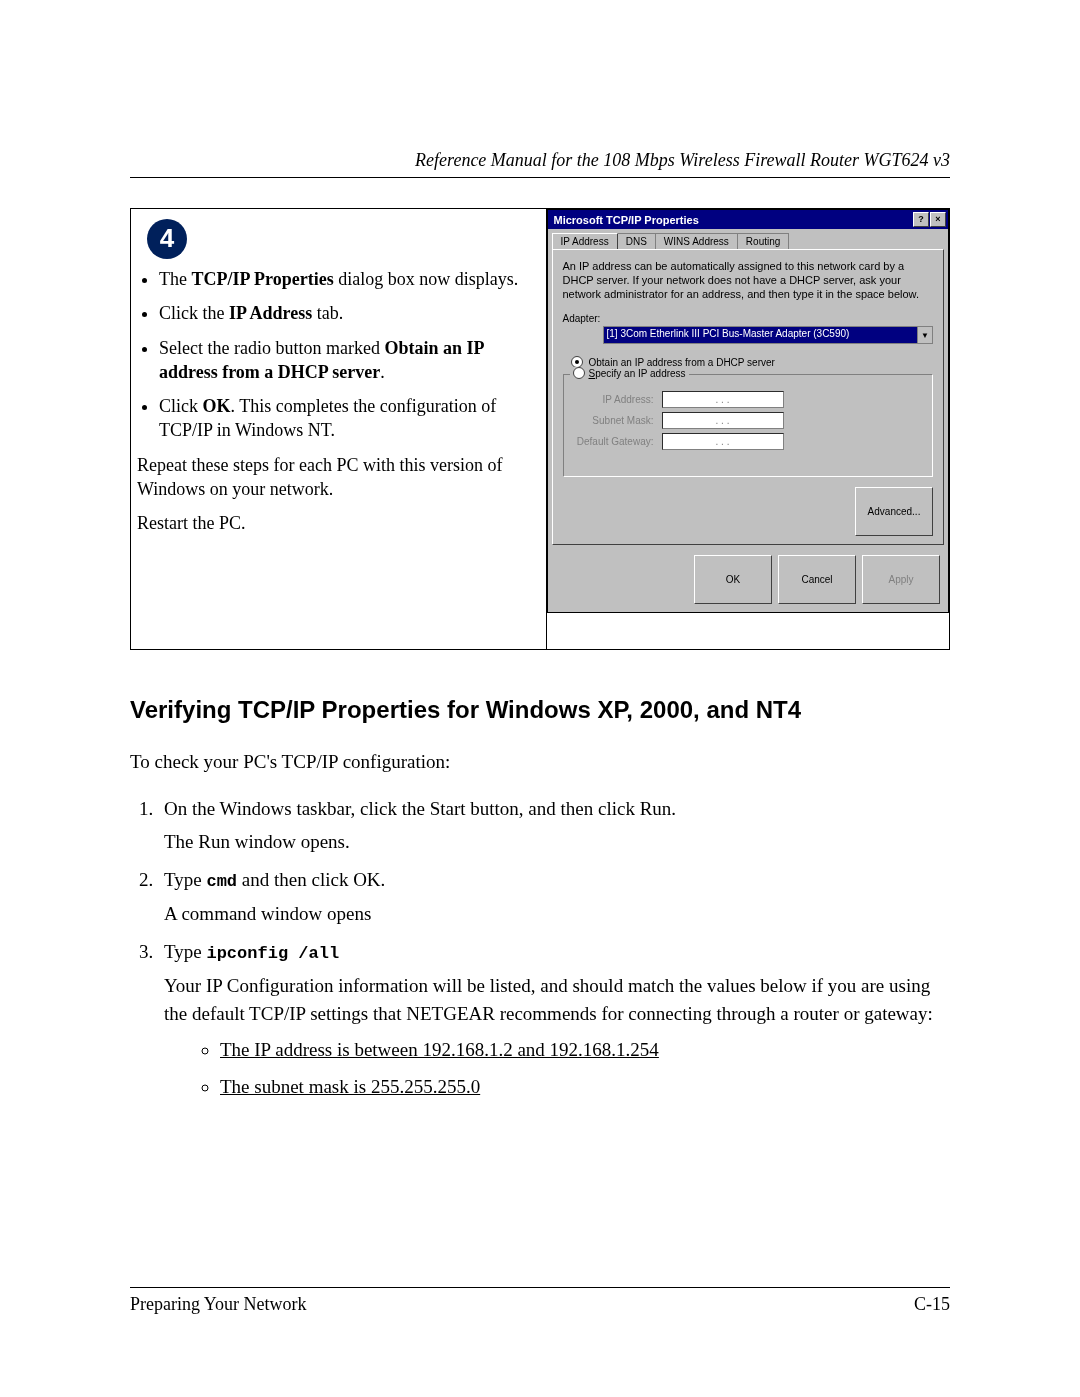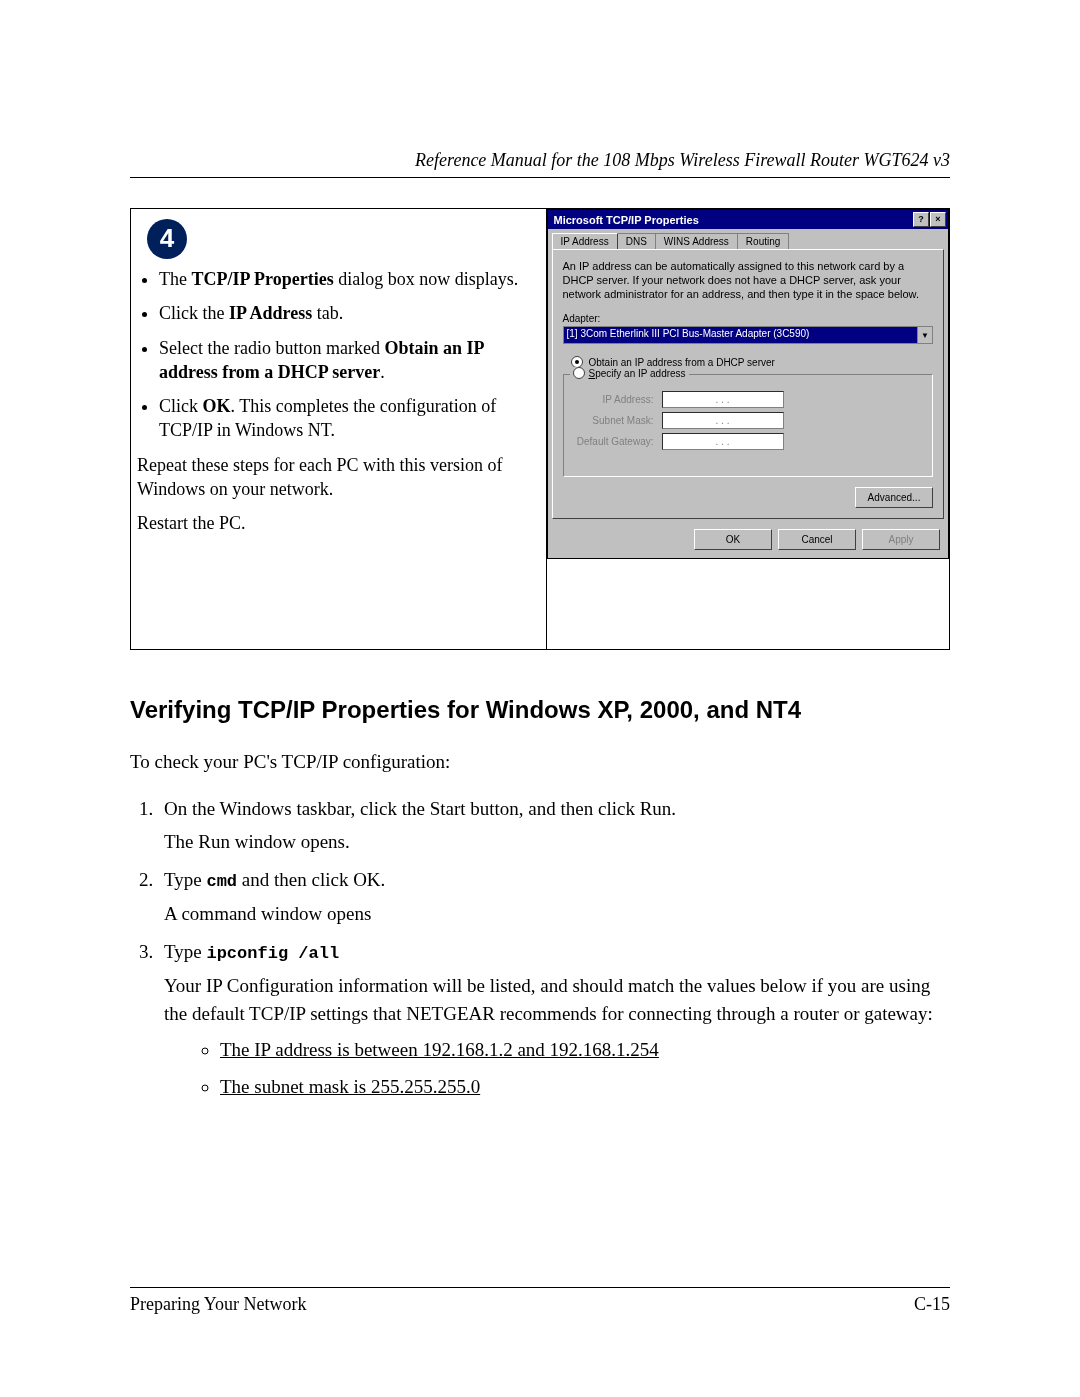--- a/index.html
+++ b/index.html
@@ -118,20 +118,21 @@
   }
   .info-text { font-size: 11px; margin-bottom: 12px; line-height: 1.25; }
   .adapter-label { font-size: 10px; margin-bottom: 2px; }
   .dropdown {
     display: flex;
     border: 1px solid #808080;
     background: #701a75;
     height: 16px;
     align-items: stretch;
     margin-bottom: 12px;
+    margin-left: 40px;
   }
   .dropdown-sel {
     flex: 1;
     background: #000080;
     color: #fff;
     padding: 1px 3px;
     font-size: 10px;
     white-space: nowrap; overflow: hidden;
   }
   .dropdown-btn {
@@ -166,21 +167,21 @@
   .field-row { display:flex; align-items:center; gap:8px; margin: 4px 0; }
   .field-label { width: 80px; color:#808080; font-size:10px;text-align:right; }
   .ip-box {
     display:flex; background:#fff; border:1px inset #808080;
     width: 120px; height: 15px; align-items:center; justify-content:space-around;
     color:#808080; font-size:10px;
   }
   .dlg-buttons-right { display:flex; justify-content:flex-end; margin-top:6px; }
   .dlg-buttons-bottom { display:flex; justify-content:flex-end; gap:6px; padding: 6px 8px 8px 0; }
   .win-btn {
-    min-width: 60px; padding: 4px 8px;
+    min-width: 60px; padding: 18px 8px;
     background:#c0c0c0;
     border:1px solid #fff;
     border-right-color:#404040; border-bottom-color:#404040;
     font-size:10px; text-align:center;
   }
   .win-btn.disabled { color:#808080; }
   
   h2.section {
     font-family: Arial, Helvetica, sans-serif;
     font-weight: bold;

